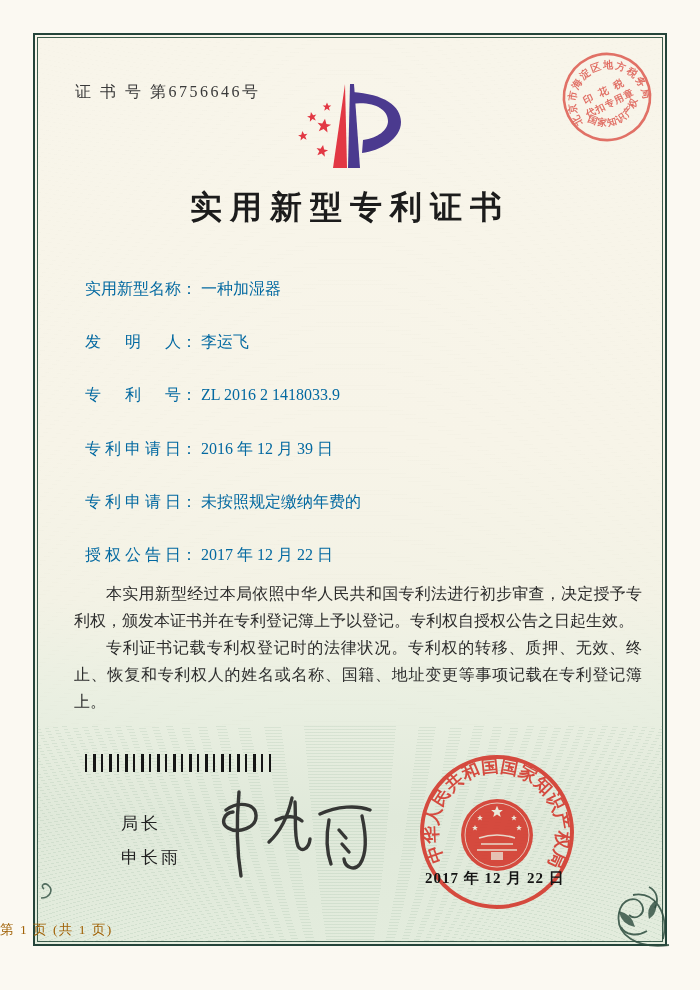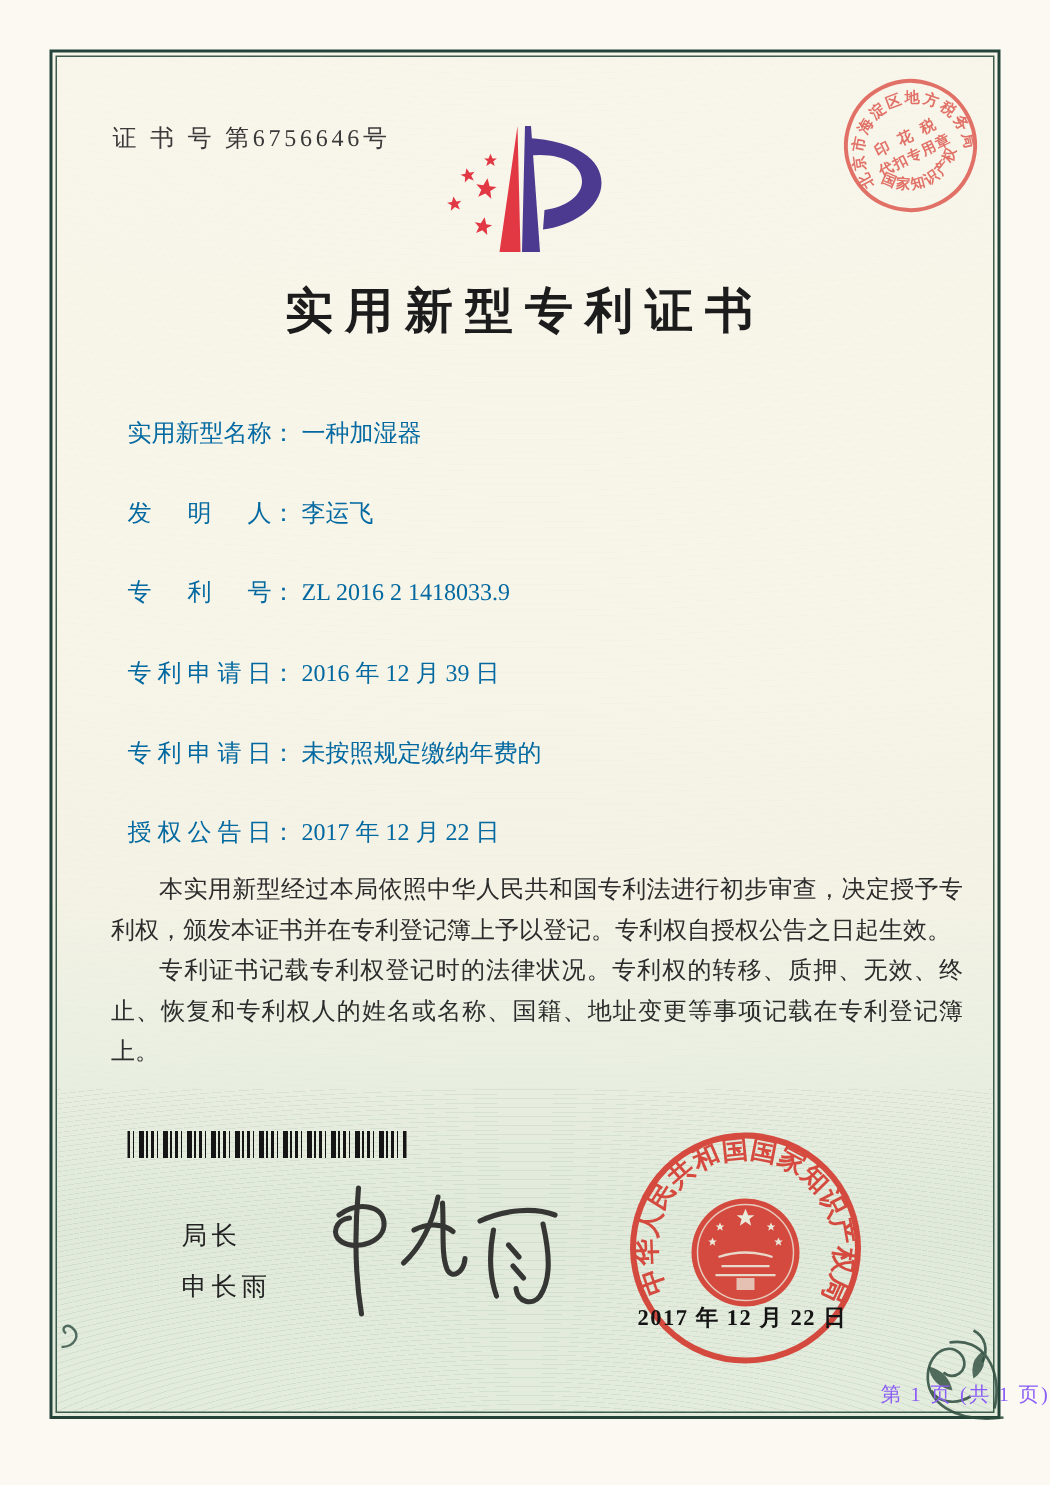--- a/index.html
+++ b/index.html
@@ -62,22 +62,22 @@
   .signature{position:absolute;left:192px;top:784px;z-index:6;}
   .seal{position:absolute;left:415px;top:750px;z-index:6;}
   .seal-date{
     position:absolute;left:425px;top:869px;z-index:7;
     font-size:15px;font-weight:bold;letter-spacing:1px;color:#141414;white-space:nowrap;
   }
   .tax-stamp{position:absolute;left:557px;top:47px;z-index:7;}
   .corner-ornament{position:absolute;left:577px;top:853px;z-index:3;}
   .left-curl{position:absolute;left:38px;top:872px;z-index:3;}
   .footer{
-    position:absolute;left:0;top:921px;width:100%;text-align:right;z-index:5;
-    font-size:13.5px;letter-spacing:1.5px;color:#8b5cf6;
+    position:absolute;left:0;top:921px;width:100%;text-align:left;z-index:5;
+    font-size:13.5px;letter-spacing:1.5px;color:#a16207;
   }
   svg text{font-family:"Liberation Sans","DejaVu Sans",sans-serif;}
 </style>
 </head>
 <body>
 
 <div class="page">
 
   <div class="paper"></div>
   <div class="texture"></div>

